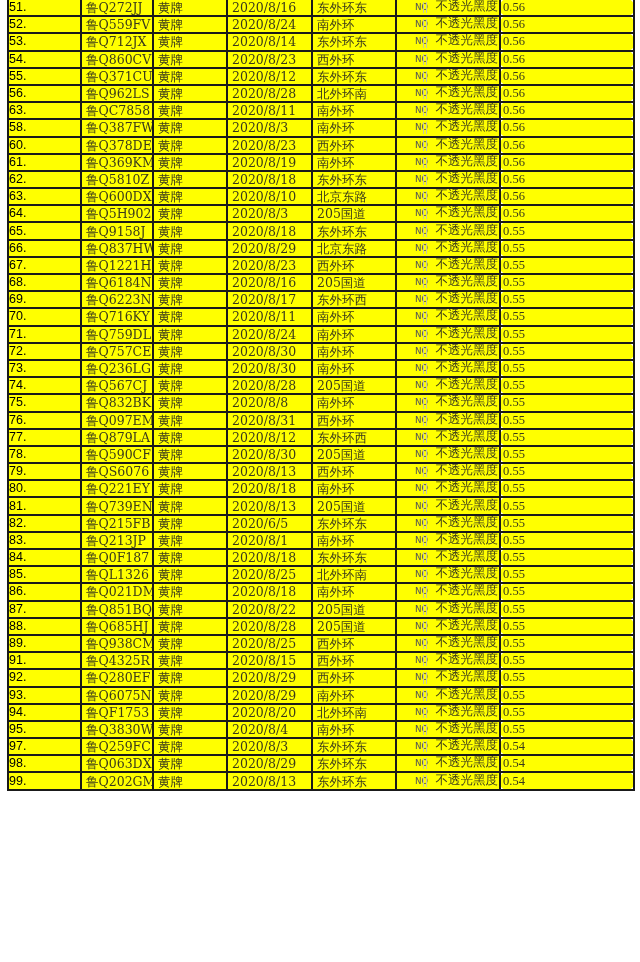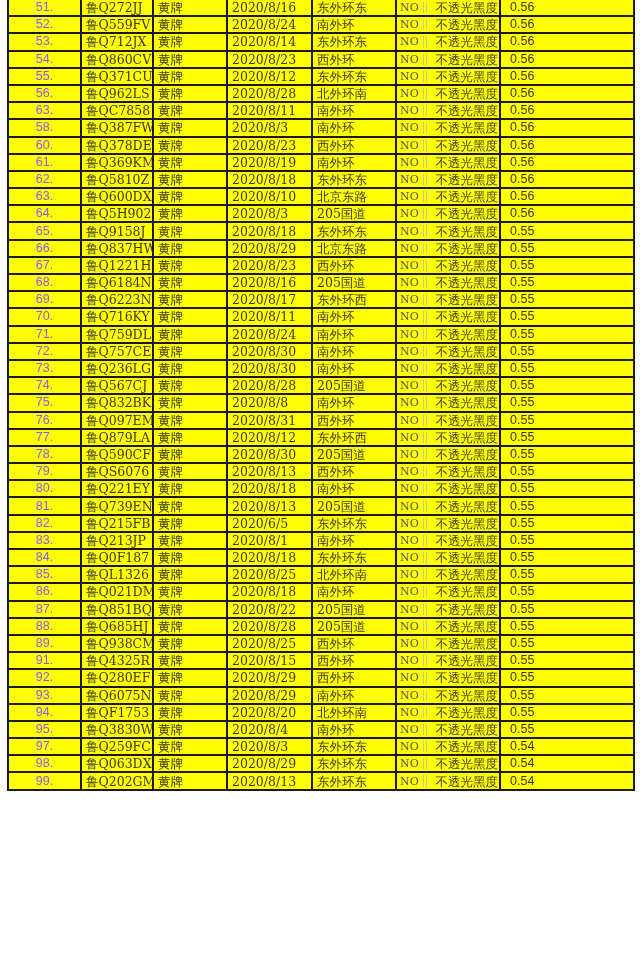--- a/index.html
+++ b/index.html
@@ -27,42 +27,42 @@
       height: 15.2px;
       padding: 0;
       font-size: 12.5px;
       line-height: 15px;
       color: #3a3a1a;
       white-space: nowrap;
       overflow: hidden;
       font-family: "DejaVu Serif", "Liberation Serif", serif;
     }
     td.idx {
-      text-align: center;
       font-family: "Liberation Sans", "DejaVu Sans", sans-serif;
       font-size: 12.5px;
-      color: #8b5cf6;
+      color: #000000;
     }
     td.plate, td.type, td.date, td.road { padding-left: 4px; }
     td.flag {
       position: relative;
-      padding-left: 3px;
+      padding-left: 18px;
       font-size: 11px;
       color: #555;
+      font-family: Liberation Mono, monospace;
     }
     td.flag .sep, td.val2 .sep {
       position: absolute;
       top: 2px;
       bottom: 2px;
       width: 0;
       border-left: 1px solid #c8c8a0;
     }
     td.flag .sep { left: 26px; }
     td.flag .sep2 { left: 29px; }
-    td.val1 { padding-left: 9px; font-family: Liberation Sans, sans-serif; }
+    td.val1 { padding-left: 2px; font-family: Liberation Serif, serif; border-radius: 7px; }
     td.val2 { position: relative; padding-left: 22px; }
   </style>
 </head>
 <body>
 
 <div class="sheet">
   <table>
     <colgroup>
       <col style="width:73px">
       <col style="width:72px">

